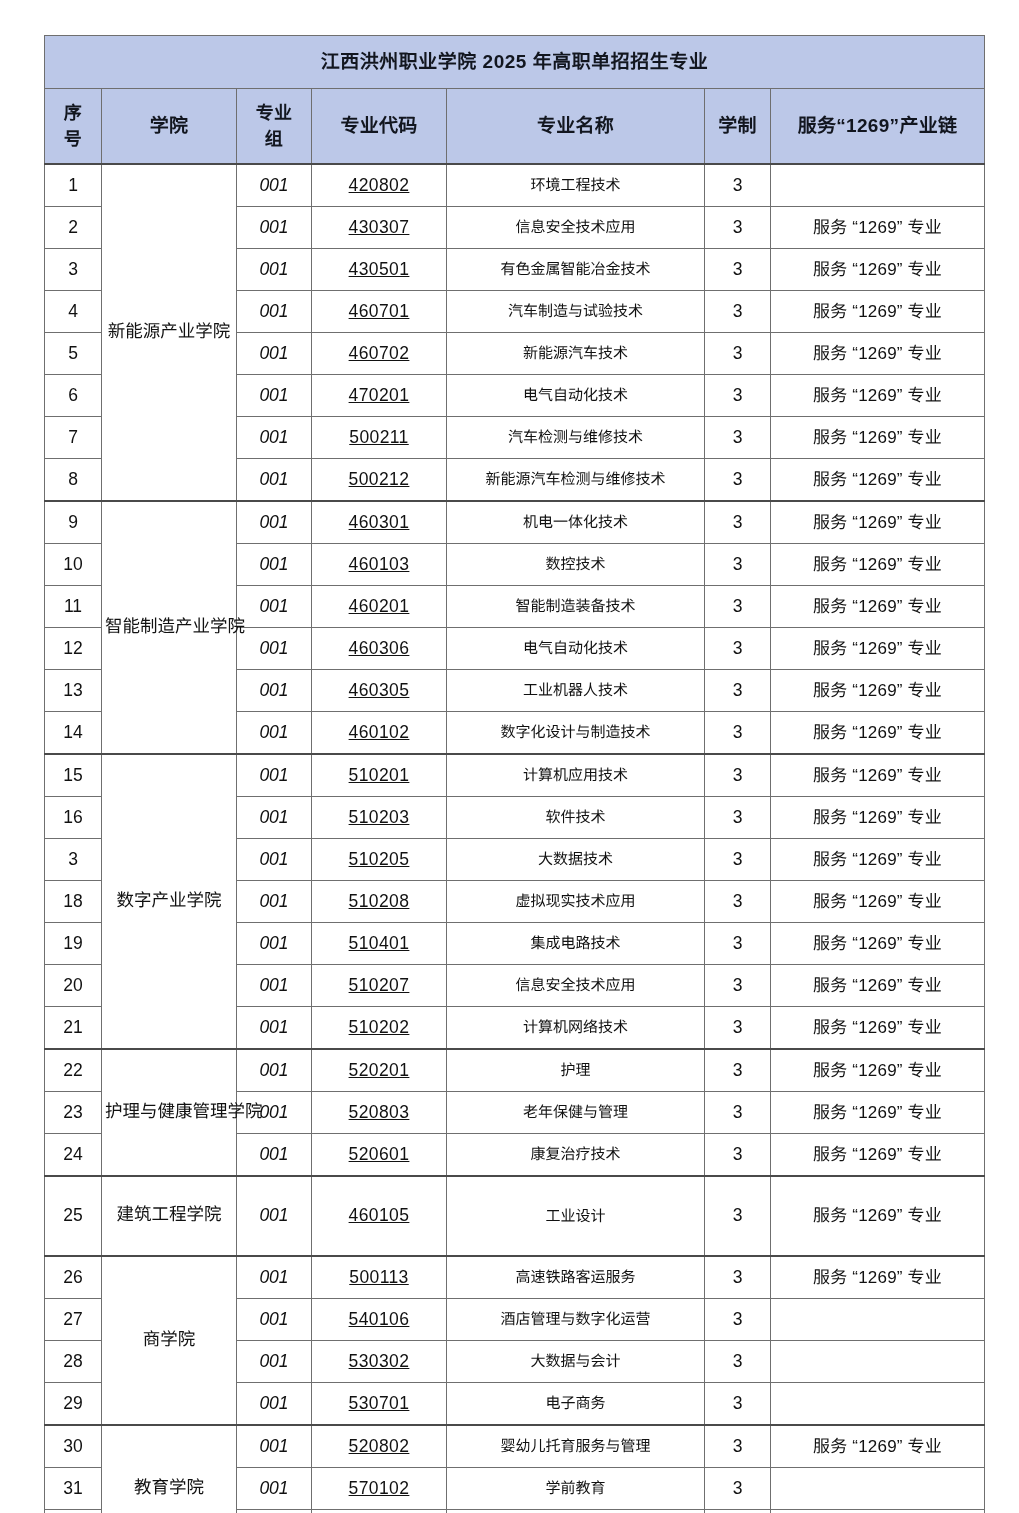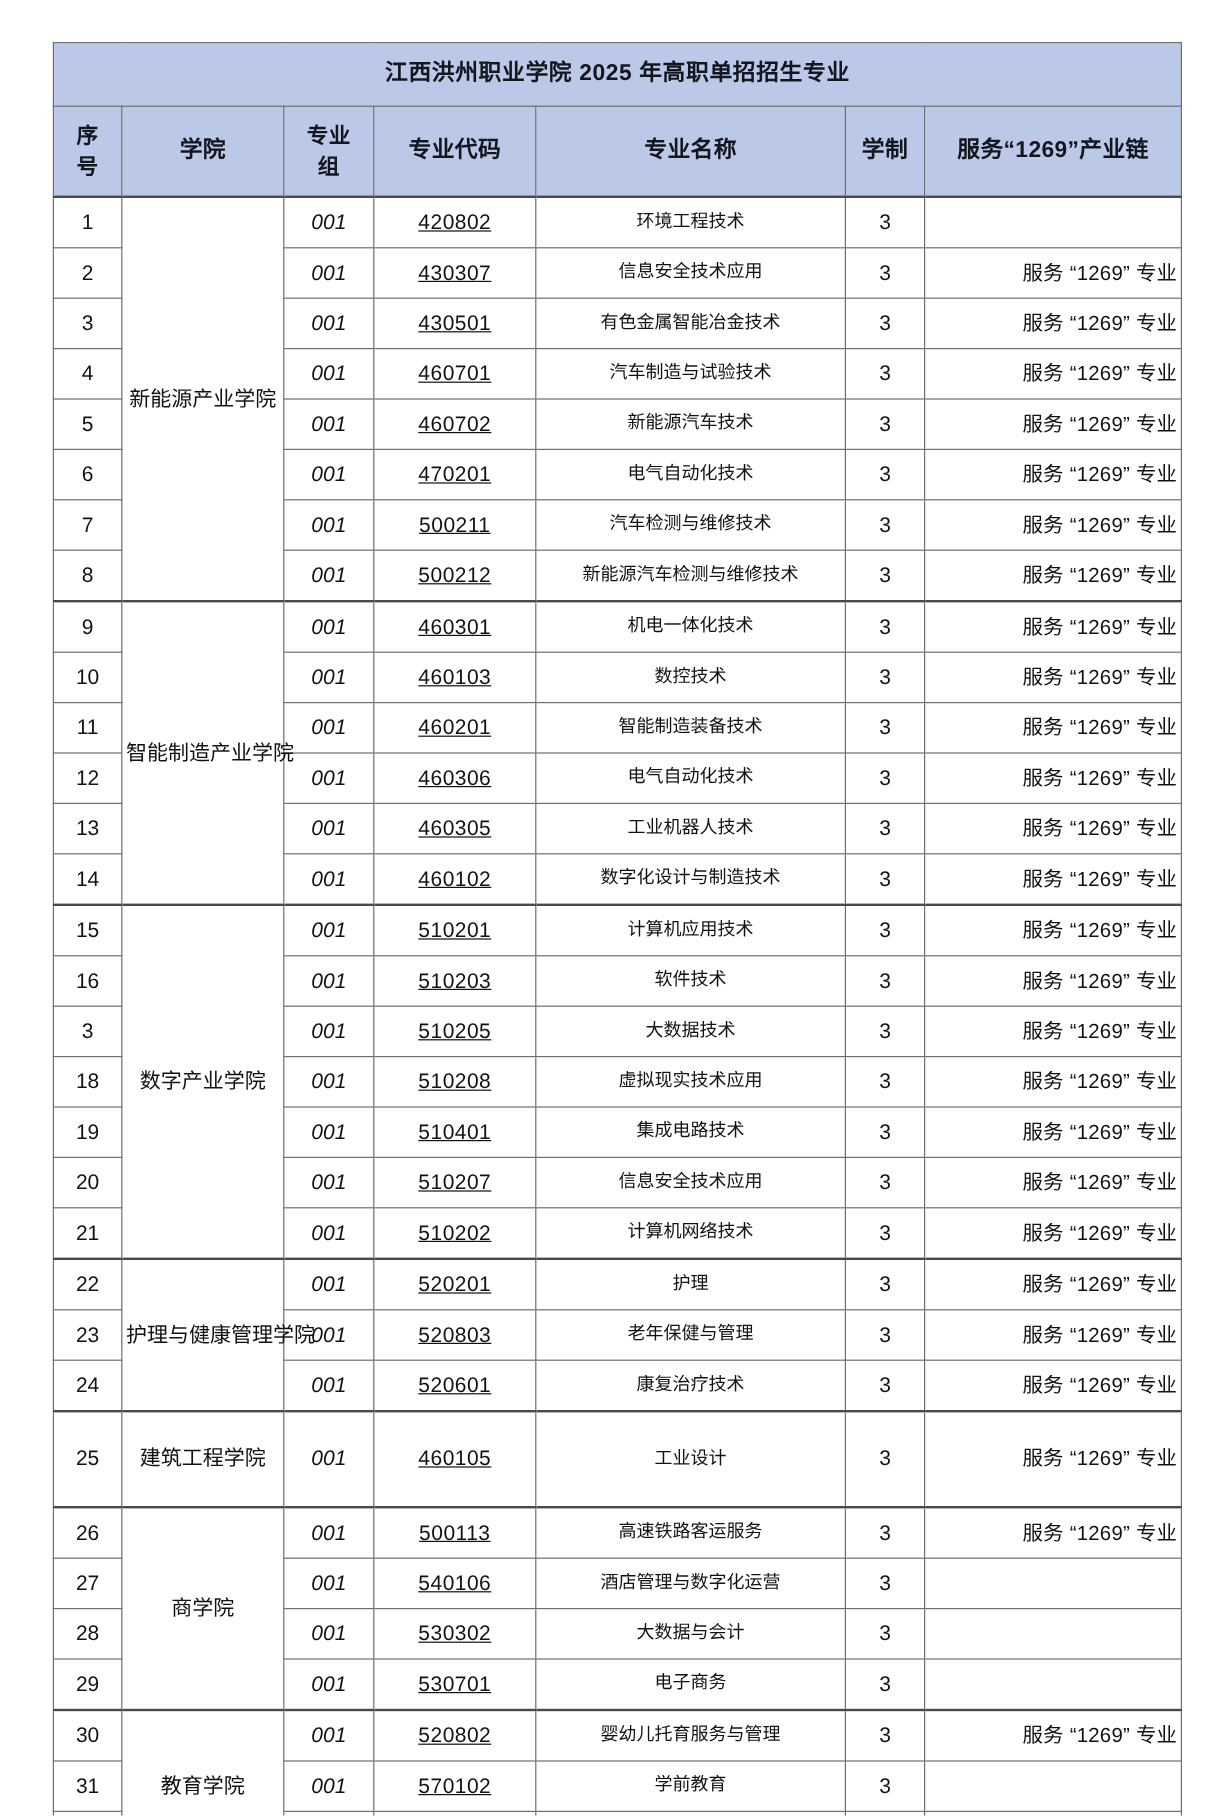--- a/index.html
+++ b/index.html
@@ -86,26 +86,27 @@
   tr.data-row td {
     height: 41px;
     font-size: 17.5px;
     color: #111111;
   }
   tr.data-row td.cell-seq   { font-size: 17.5px; }
   tr.data-row td.cell-grp   { font-size: 17.5px; font-style: italic; }
   tr.data-row td.cell-code  { font-size: 17.5px; letter-spacing: .4px; text-decoration: underline; }
   tr.data-row td.cell-name  { font-size: 15px; }
   tr.data-row td.cell-years { font-size: 17.5px; }
-  tr.data-row td.cell-chain { font-size: 17px; letter-spacing: .2px; text-align: right; }
+  tr.data-row td.cell-chain { font-size: 17px; letter-spacing: .2px; }
 
   td.cell-college {
     font-size: 17.5px;
     line-height: 1.75;
     padding: 0 14px;
+    font-family: Liberation Mono, monospace;
   }
 
   
   tr.data-row.tall td { height: 78px; border-radius: 27px; }
 
   
   tr.group-start td { border-top: 2px solid #4a4a4a; }
 
   
   tr.last-row td { border-bottom: 2px solid #4a4a4a; }

